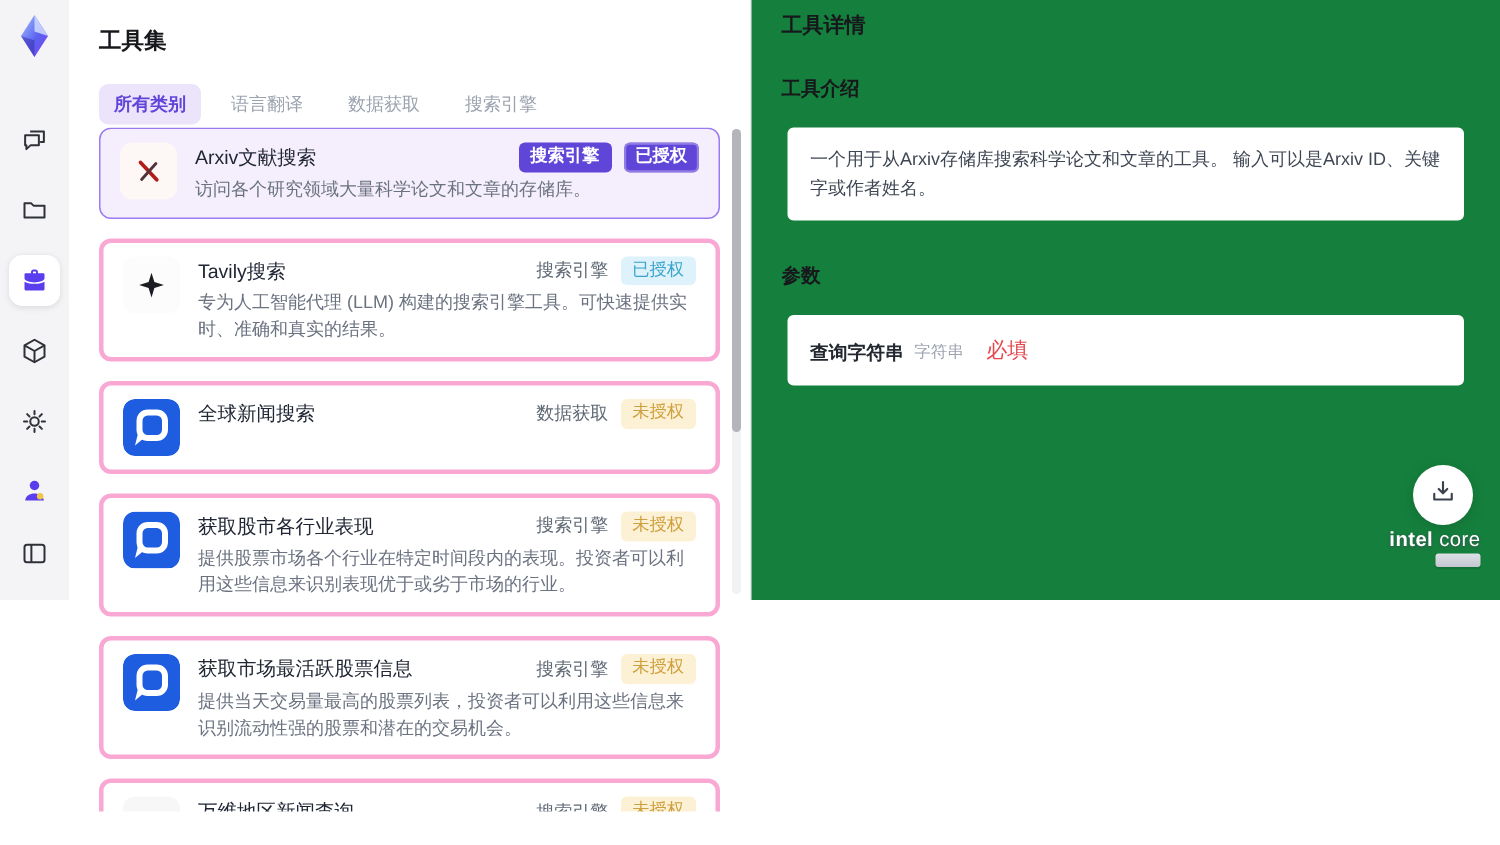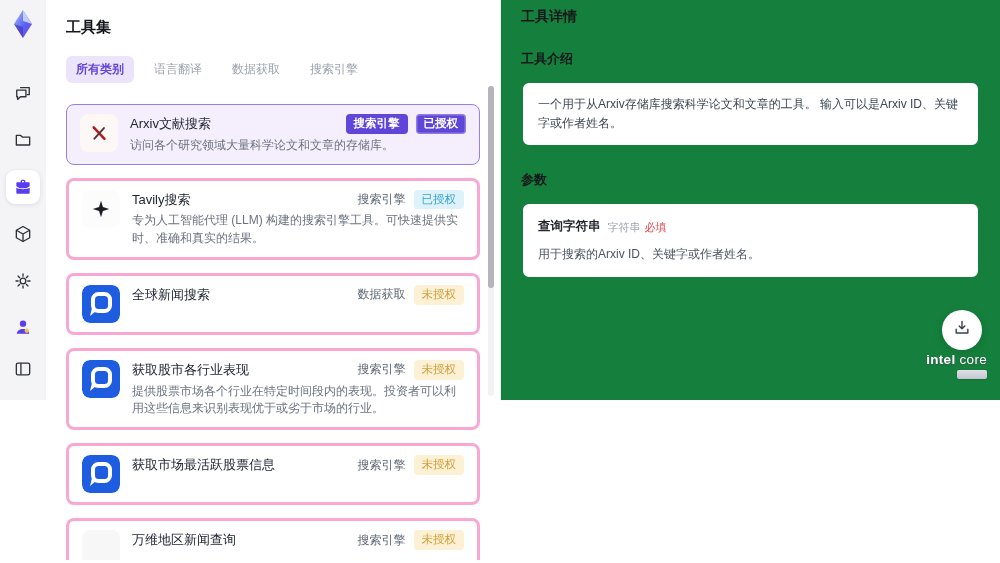--- a/index.html
+++ b/index.html
@@ -12,21 +12,21 @@
   .logo{width:32px;height:32px;margin-bottom:36px}
   .nav{display:flex;flex-direction:column;gap:13px;align-items:center}
   .nav-btn{width:34px;height:34px;border-radius:9px;display:flex;align-items:center;justify-content:center;cursor:pointer}
   .nav-btn svg{width:20px;height:20px;display:block}
   .nav-btn.active{background:#fff;box-shadow:0 1px 4px rgba(0,0,0,.10)}
   .sidebar-bottom{margin-top:auto;display:flex;flex-direction:column;gap:8px;align-items:center}
 
   
   .main{flex:0 0 455px;padding:18px 0 0 20px;position:relative;background:#fff;border-right:1px solid #ebebee}
   .main-title{font-size:15px;font-weight:bold;color:#17181c;margin-bottom:19px}
-  .tabs{display:flex;gap:10px;margin-bottom:21px;align-items:flex-start}
+  .tabs{display:flex;gap:10px;margin-bottom:2px;align-items:flex-start}
   .tab{font-size:12px;color:#9ca3af;padding:5px 10px;border-radius:6px;cursor:pointer;white-space:nowrap}
   .tab.active{background:var(--tab-active-bg,#ede7fb);color:var(--accent,#6b46e5);font-weight:bold}
   .tool-list{width:414px;height:456px;overflow:hidden;display:flex;flex-direction:column;gap:13px}
   .tool-card{border:3px solid #f9a8d4;border-radius:8px;background:#fff;padding:9px 13px;display:flex;gap:12px;flex:0 0 auto;cursor:pointer}
   .tool-card.selected{border:1px solid var(--selected-border,#9b7cf0);background:var(--selected-bg,#f5eefc)}
   .tool-icon{width:38px;height:38px;border-radius:8px;flex:0 0 38px;display:flex;align-items:center;justify-content:center;background:#f7f7f8;overflow:hidden}
   .selected .tool-icon{background:#fdf7f5}
   .icon-news-bubble{background:transparent;border-radius:8px}
   .icon-tavily-star{background:#fcfcfd}
   .tool-body{flex:1;min-width:0}
@@ -40,25 +40,25 @@
   .auth-yes{background:var(--auth-yes-bg,#ddf2fa);color:var(--auth-yes-fg,#3ba4cc)}
   .auth-no{background:var(--auth-no-bg,#fcf1d4);color:var(--auth-no-fg,#cf9f3d)}
   .tool-desc{font-size:12px;color:#6b7280;line-height:1.48}
   .scrollbar-track{position:absolute;right:6px;top:86px;bottom:4px;width:6px;background:#f2f2f4;border-radius:3px}
   .scrollbar-thumb{position:absolute;top:0;left:0;width:6px;height:202px;background:#b4b4ba;border-radius:3px;cursor:pointer}
 
   
   .detail{flex:1;padding:8px 20px;position:relative;background:#15803d}
   .detail-title{font-size:14px;font-weight:bold;color:#17181c;margin-bottom:24px}
   .section-heading{font-size:13px;font-weight:bold;color:#17181c;margin-bottom:13px}
-  .info-box{border:2px solid #15803d;border-radius:8px;padding:12px 15px;font-size:12px;color:#3f4754;margin-bottom:24px;line-height:1.6;background:#fff}
+  .info-box{border:4px solid #15803d;border-radius:8px;padding:12px 15px;font-size:12px;color:#3f4754;margin-bottom:24px;line-height:1.6;background:#fff}
   .param-line{display:flex;align-items:flex-end}
   .param-name{font-size:12.5px;font-weight:bold;color:#23272f}
   .param-type{font-size:11px;color:#9ca3af;margin-left:7px}
-  .param-required{font-size:11px;color:var(--required,#e5484d);margin-left:4px}
+  .param-required{font-size:14px;color:var(--required,#e5484d);margin-left:15px}
   .param-desc{font-size:12px;color:#4b5563;margin-top:9px}
 
   .download-fab{position:absolute;right:18px;bottom:50px;width:40px;height:40px;border-radius:50%;background:#fff;box-shadow:0 2px 10px rgba(0,0,0,.15);display:flex;align-items:center;justify-content:center;cursor:pointer}
   .download-fab svg{width:20px;height:20px}
   .intel-brand{position:absolute;right:13px;bottom:18px;text-align:right;line-height:1}
   .intel-text{font-size:13.5px;font-weight:bold;color:#fff;text-shadow:0 1px 2px rgba(70,70,85,.55),0 0 1px rgba(70,70,85,.5);letter-spacing:.3px}
   .intel-text .light{font-weight:normal}
   .intel-chip{display:inline-block;margin-top:3px;width:30px;height:9px;border-radius:2px;background:linear-gradient(#dfe1e7,#c4c7d0);box-shadow:0 1px 1px rgba(0,0,0,.12)}
 </style>
 </head>
@@ -233,20 +233,21 @@
             </svg>
           </div>
           <div class="tool-body">
             <div class="tool-head">
               <div class="tool-name">获取市场最活跃股票信息</div>
               <div class="tool-tags">
                 <span class="tag-cat">搜索引擎</span>
                 <span class="badge auth-no">未授权</span>
               </div>
             </div>
+            <div class="tool-desc">提供当天交易量最高的股票列表，投资者可以利用这些信息来识别流动性强的股票和潜在的交易机会。</div>
           </div>
         </div>
         <div class="tool-card">
           <div class="tool-icon icon-city-buildings"></div>
           <div class="tool-body">
             <div class="tool-head">
               <div class="tool-name">万维地区新闻查询</div>
               <div class="tool-tags">
                 <span class="tag-cat">搜索引擎</span>
                 <span class="badge auth-no">未授权</span>
@@ -266,21 +267,20 @@
     <div class="section-heading">工具介绍</div>
     <div class="info-box">一个用于从Arxiv存储库搜索科学论文和文章的工具。 输入可以是Arxiv ID、关键字或作者姓名。</div>
 
     <div class="section-heading">参数</div>
     <div class="info-box">
       <div class="param-line">
         <span class="param-name">查询字符串</span>
         <span class="param-type">字符串</span>
         <span class="param-required">必填</span>
       </div>
-      <div class="param-desc">用于搜索的Arxiv ID、关键字或作者姓名。</div>
     </div>
 
     <div class="download-fab">
       <span>
         <svg viewBox="0 0 24 24" fill="none" stroke="#3a414c" stroke-width="1.7" stroke-linecap="round" stroke-linejoin="round">
           <path d="M12 4v8.5M8.6 9.6 12 13l3.4-3.4"></path>
             <path d="M5 13.5V18h14v-4.5"></path>
         </svg>
       </span>
     </div>

